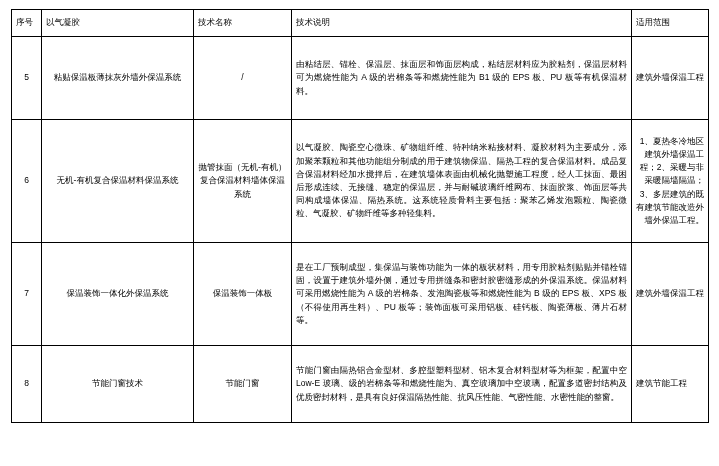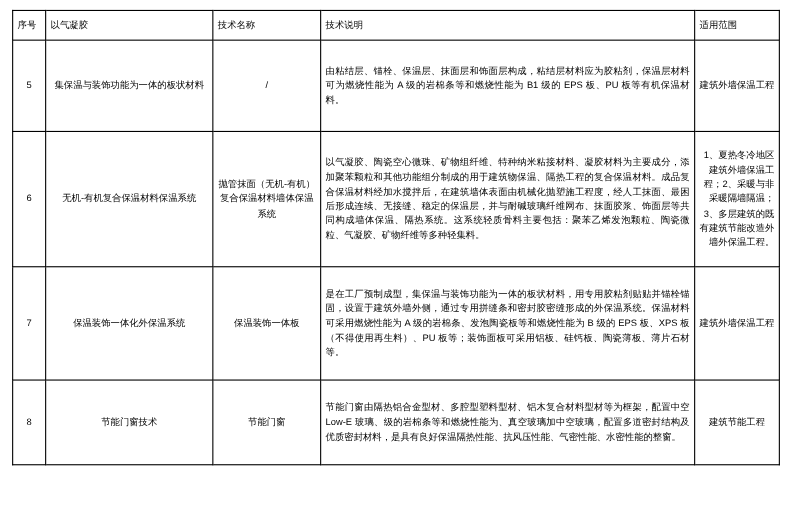--- a/index.html
+++ b/index.html
@@ -64,21 +64,21 @@
     line-height: 1.62;
     padding: 5px 6px;
   }
   td.c-scope {
     text-align: right;
     font-size: 8.5px;
     line-height: 1.6;
     padding: 4px 5px;
   }
   td.c-scope.center {
-    text-align: center;
+    text-align: left;
   }
   .col-no { width: 30px; }
   .col-cat { width: 152px; }
   .col-name { width: 98px; }
   .col-desc { width: 340px; }
   .col-scope { width: 77px; }
   .row-5 td { height: 76px; }
   .row-6 td { height: 116px; }
   .row-7 td { height: 96px; }
   .row-8 td { height: 70px; }
@@ -100,21 +100,21 @@
         <th>序号</th>
         <th>以气凝胶</th>
         <th>技术名称</th>
         <th>技术说明</th>
         <th>适用范围</th>
       </tr>
     </thead>
     <tbody>
       <tr class="row-5">
         <td class="c-no">5</td>
-        <td class="c-cat">集保温与装饰功能为一体的板状材料</td>
+        <td class="c-cat">粘贴保温板薄抹灰外墙外保温系统</td>
         <td class="c-name">/</td>
         <td class="c-desc">由粘结层、锚栓、保温层、抹面层和饰面层构成，粘结层材料应为胶粘剂，保温层材料可为燃烧性能为 A 级的岩棉条等和燃烧性能为 B1 级的 EPS 板、PU 板等有机保温材料。</td>
         <td class="c-scope center">建筑外墙保温工程</td>
       </tr>
       <tr class="row-6">
         <td class="c-no">6</td>
         <td class="c-cat">无机-有机复合保温材料保温系统</td>
         <td class="c-name">抛管抹面（无机-有机）复合保温材料墙体保温系统</td>
         <td class="c-desc">以气凝胶、陶瓷空心微珠、矿物组纤维、特种纳米粘接材料、凝胶材料为主要成分，添加聚苯颗粒和其他功能组分制成的用于建筑物保温、隔热工程的复合保温材料。成品复合保温材料经加水搅拌后，在建筑墙体表面由机械化抛塑施工程度，经人工抹面、最困后形成连续、无接缝、稳定的保温层，并与耐碱玻璃纤维网布、抹面胶浆、饰面层等共同构成墙体保温、隔热系统。这系统轻质骨料主要包括：聚苯乙烯发泡颗粒、陶瓷微粒、气凝胶、矿物纤维等多种轻集料。</td>
         <td class="c-scope">1、夏热冬冷地区建筑外墙保温工程；2、采暖与非采暖隔墙隔温；3、多层建筑的既有建筑节能改造外墙外保温工程。</td>

